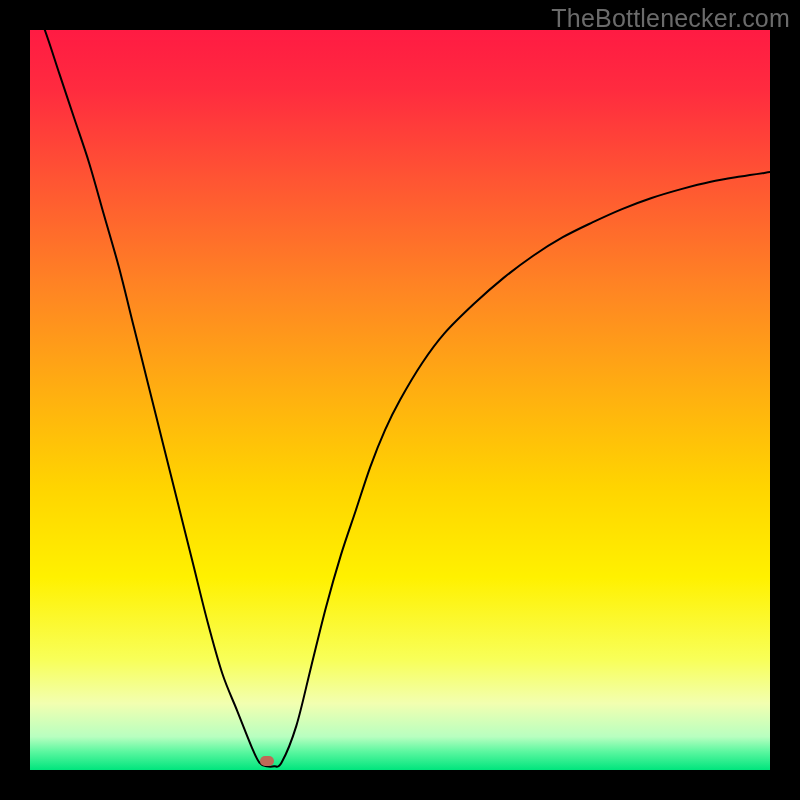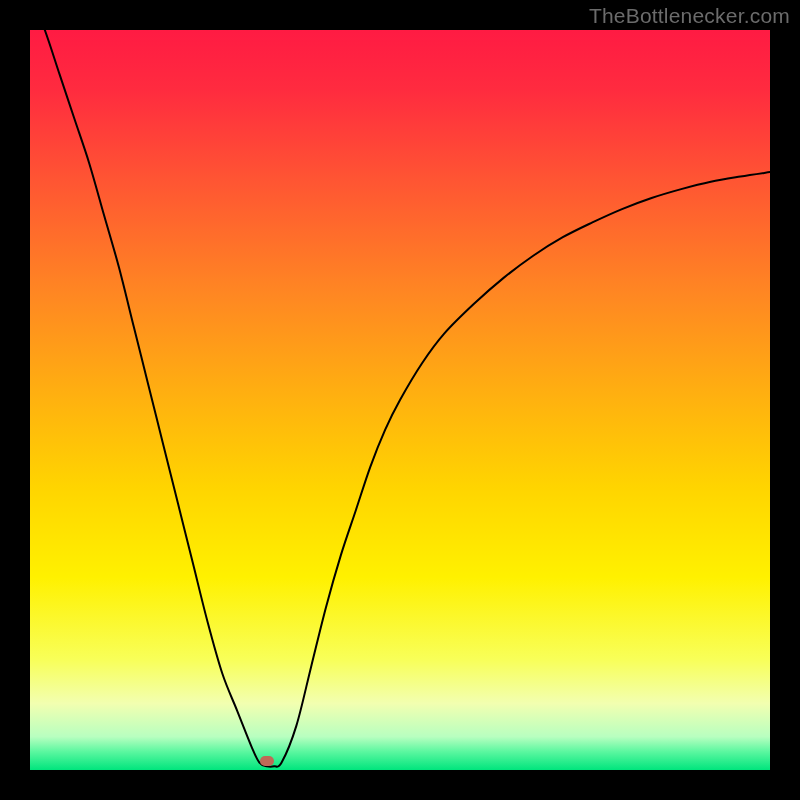--- a/index.html
+++ b/index.html
@@ -34,21 +34,21 @@
     inset: 0;
     width: 100%;
     height: 100%;
     display: block;
   }
   .watermark {
     position: absolute;
     top: 4px;
     right: 10px;
     color: #6b6b6b;
-    font-size: 21px;
+    font-size: 25px;
     letter-spacing: 0.2px;
     user-select: none;
   }
   .marker {
     position: absolute;
     width: 14px;
     height: 10px;
     border-radius: 5px;
     transform: translate(-50%, -50%);
   }

